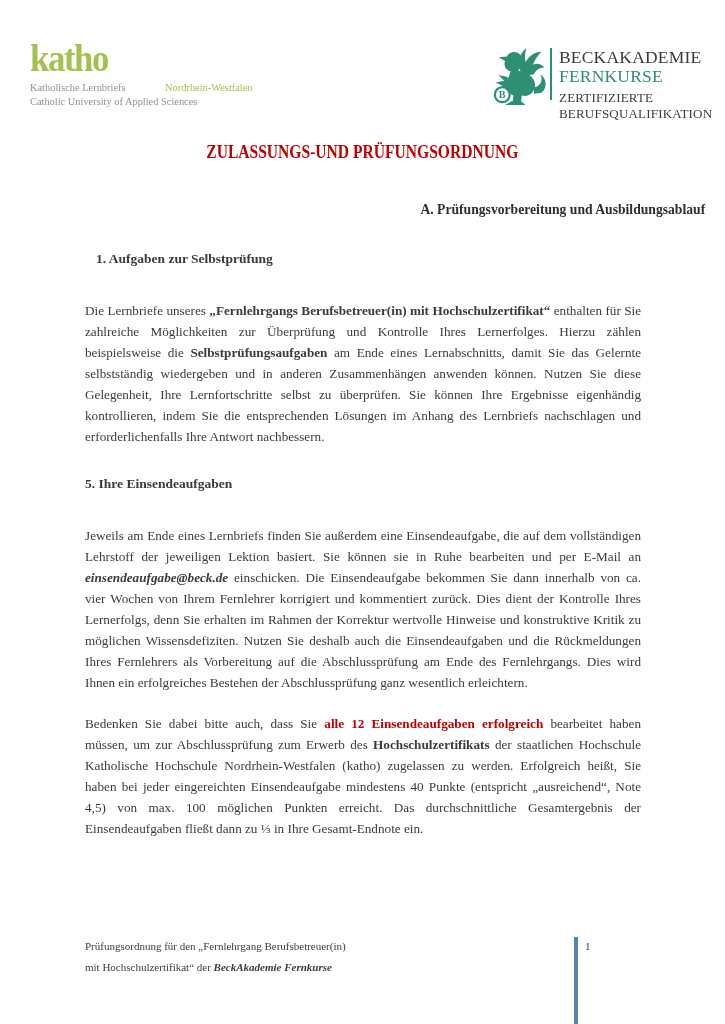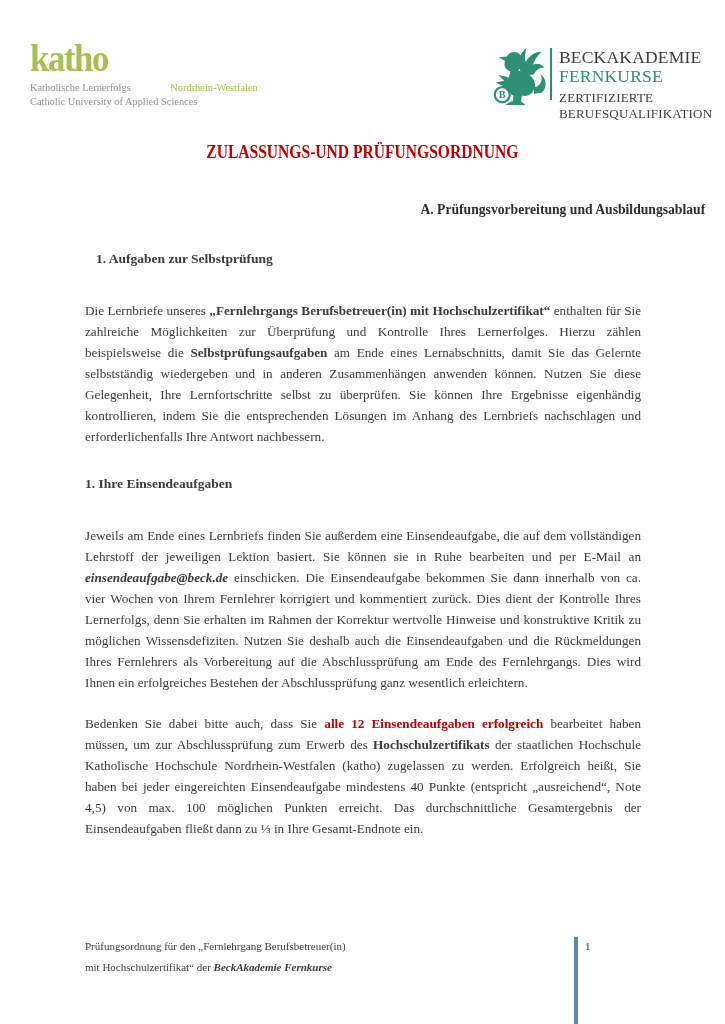--- a/index.html
+++ b/index.html
@@ -70,21 +70,21 @@
   .page-num{position:absolute;left:585px;top:940px;font-size:11px;color:var(--text);}
 </style>
 </head>
 <body>
 
 <div class="page">
 
   <div class="katho">
     <div class="katho-word">katho</div>
     <div class="katho-sub">
-      <span>Katholische Lernerfolgs </span><span class="green">Nordrhein-Westfalen</span>
+      <span>Katholische Lernbriefs </span><span class="green">Nordrhein-Westfalen</span>
       <br>
       <span>Catholic University of Applied Sciences</span>
     </div>
   </div>
 
   <div class="beck">
     <svg class="beck-griffin" viewBox="0 0 60 64" aria-hidden="true">
       <g fill="#2e8f75">
 
         <path d="M30 26 C28 15 30 7 37 2 C35 8 35 13 36 17 C40 10 46 6 53 6 C48 11 45 16 44 20 C48 18 53 19 56 23 C51 23 47 26 45 30 L34 32 Z"></path>
@@ -111,21 +111,21 @@
   <div class="doc-title">
     <span>ZULASSUNGS-UND PRÜFUNGSORDNUNG</span>
   </div>
   <div class="doc-subtitle">
     <span>A. Prüfungsvorbereitung und Ausbildungsablauf</span>
   </div>
 
   <div class="sec-heading sec1">1. Aufgaben zur Selbstprüfung</div>
   <p class="para para1"><span>Die Lernbriefe unseres </span><span class="run-b">„Fernlehrgangs Berufsbetreuer(in) mit Hochschulzertifikat“</span><span> enthalten für Sie zahlreiche Möglichkeiten zur Überprüfung und Kontrolle Ihres Lernerfolges. Hierzu zählen beispielsweise die </span><span class="run-b">Selbstprüfungsaufgaben</span><span> am Ende eines Lernabschnitts, damit Sie das Gelernte selbstständig wiedergeben und in anderen Zusammenhängen anwenden können. Nutzen Sie diese Gelegenheit, Ihre Lernfortschritte selbst zu überprüfen. Sie können Ihre Ergebnisse eigenhändig kontrollieren, indem Sie die entsprechenden Lösungen im Anhang des Lernbriefs nachschlagen und erforderlichenfalls Ihre Antwort nachbessern.</span></p>
 
-  <div class="sec-heading sec2">1. Ihre Einsendeaufgaben</div>
+  <div class="sec-heading sec2">5. Ihre Einsendeaufgaben</div>
   <p class="para para2"><span>Jeweils am Ende eines Lernbriefs finden Sie außerdem eine Einsendeaufgabe, die auf dem vollständigen Lehrstoff der jeweiligen Lektion basiert. Sie können sie in Ruhe bearbeiten und per E-Mail an </span><span class="run-bi">einsendeaufgabe@beck.de</span><span> einschicken. Die Einsendeaufgabe bekommen Sie dann innerhalb von ca. vier Wochen von Ihrem Fernlehrer korrigiert und kommentiert zurück. Dies dient der Kontrolle Ihres Lernerfolgs, denn Sie erhalten im Rahmen der Korrektur wertvolle Hinweise und konstruktive Kritik zu möglichen Wissensdefiziten. Nutzen Sie deshalb auch die Einsendeaufgaben und die Rückmeldungen Ihres Fernlehrers als Vorbereitung auf die Abschlussprüfung am Ende des Fernlehrgangs. Dies wird Ihnen ein erfolgreiches Bestehen der Abschlussprüfung ganz wesentlich erleichtern.</span></p>
   <p class="para para3"><span>Bedenken Sie dabei bitte auch, dass Sie </span><span class="run-rb">alle 12 Einsendeaufgaben erfolgreich</span><span> bearbeitet haben müssen, um zur Abschlussprüfung zum Erwerb des </span><span class="run-b">Hochschulzertifikats</span><span> der staatlichen Hochschule Katholische Hochschule Nordrhein-Westfalen (katho) zugelassen zu werden. Erfolgreich heißt, Sie haben bei jeder eingereichten Einsendeaufgabe mindestens 40 Punkte (entspricht „ausreichend“, Note 4,5) von max. 100 möglichen Punkten erreicht. Das durchschnittliche Gesamtergebnis der Einsendeaufgaben fließt dann zu ⅓ in Ihre Gesamt-Endnote ein.</span></p>
 
   <div class="footer-text">
     <span>Prüfungsordnung für den „Fernlehrgang Berufsbetreuer(in)</span><br>
     <span>mit Hochschulzertifikat“ der </span><span class="footer-brand">BeckAkademie Fernkurse</span>
   </div>
   <div class="footer-bar"></div>
   <div class="page-num">1</div>
 

